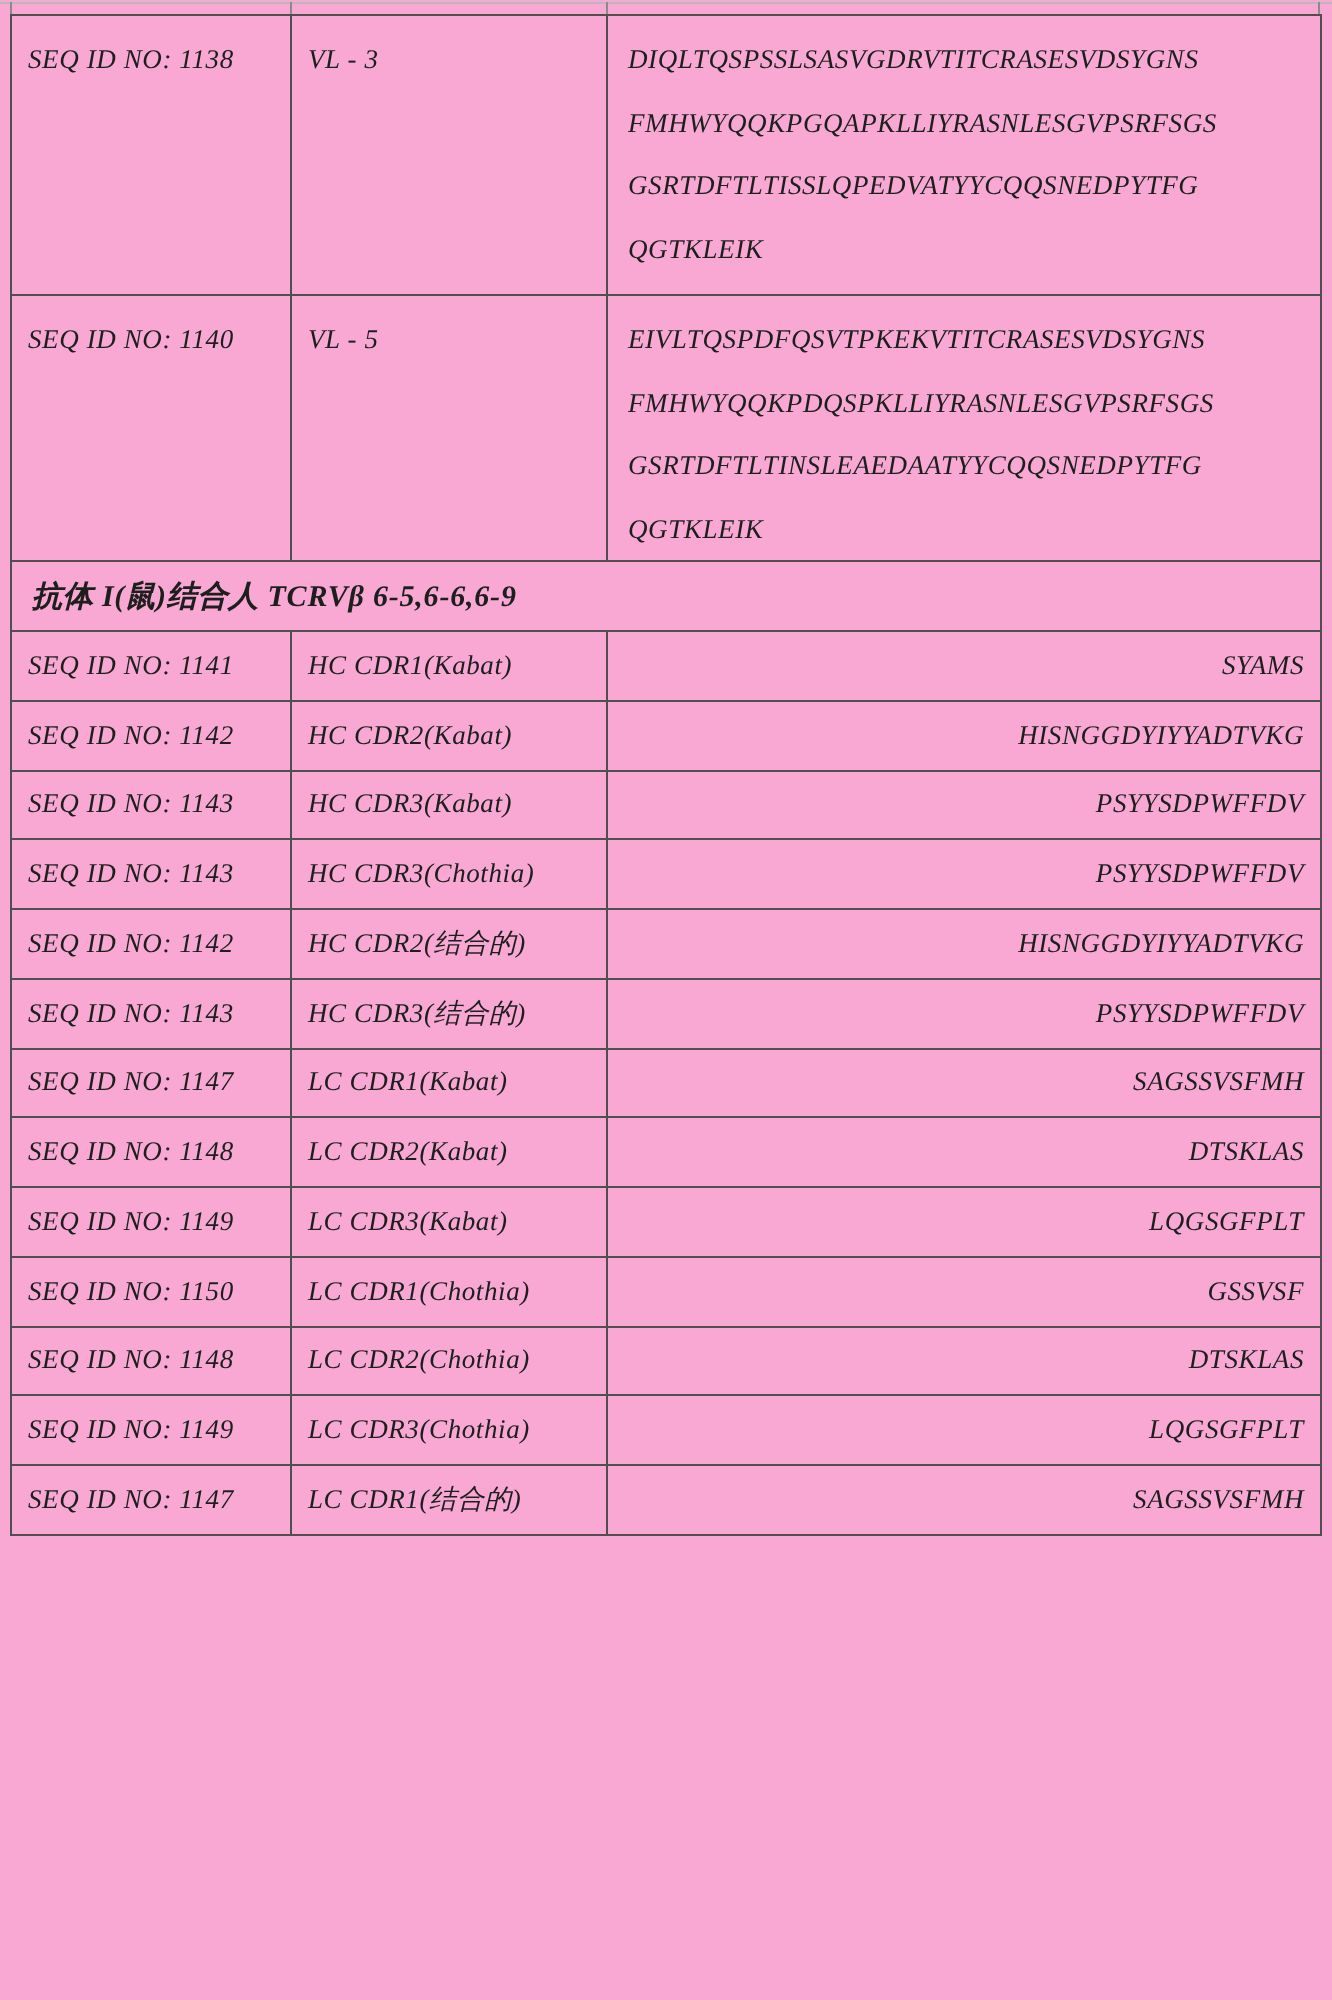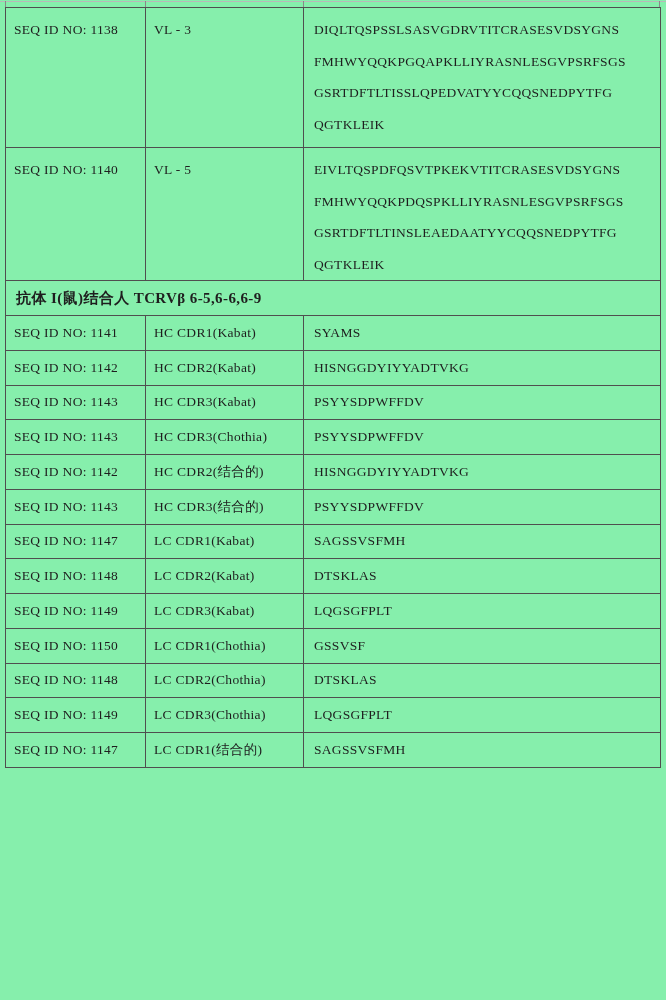--- a/index.html
+++ b/index.html
@@ -4,21 +4,21 @@
 <style>
   html, body { margin: 0; padding: 0; }
   body {
     width: 666px; height: 1000px;
     background: #ffffff;
     font-family: "Liberation Serif", "DejaVu Serif", serif;
     color: #1e1e1e;
     position: relative;
     overflow: hidden;
   }
-  .page { position: absolute; inset: 0; background: #86efac; }
+  .page { position: absolute; inset: 0; background: #f9a8d4; font-style: italic; }
   
   .top-line { position: absolute; left: 0; top: 1px; width: 666px; height: 1px; background: #b9b9b9; }
   .tick { position: absolute; top: 1px; height: 6px; width: 1px; background: #8a8a8a; }
   .tick.t1 { left: 5px; } .tick.t2 { left: 145px; } .tick.t3 { left: 303px; } .tick.t4 { left: 659px; }
 
   table.seq-table {
     position: absolute; left: 5px; top: 7px;
     width: 655px;
     border-collapse: collapse;
     table-layout: fixed;
@@ -38,21 +38,21 @@
   .pre { white-space: pre-line; }
   tr.header-row td {
     font-weight: bold;
     font-size: 15px;
     padding: 4px 10px;
     letter-spacing: 0.4px;
     vertical-align: middle;
   }
   tr.cdr-row { height: 34.75px; }
   tr.cdr-row td { vertical-align: middle; padding: 2px 8px; }
-  tr.cdr-row td.c-seq { padding-left: 10px; }
+  tr.cdr-row td.c-seq { padding-left: 10px; text-align: right; }
 </style>
 </head>
 <body>
 
 <div class="page">
   <div class="top-line"></div>
   <div class="tick t1"></div>
   <div class="tick t2"></div>
   <div class="tick t3"></div>
   <div class="tick t4"></div>

